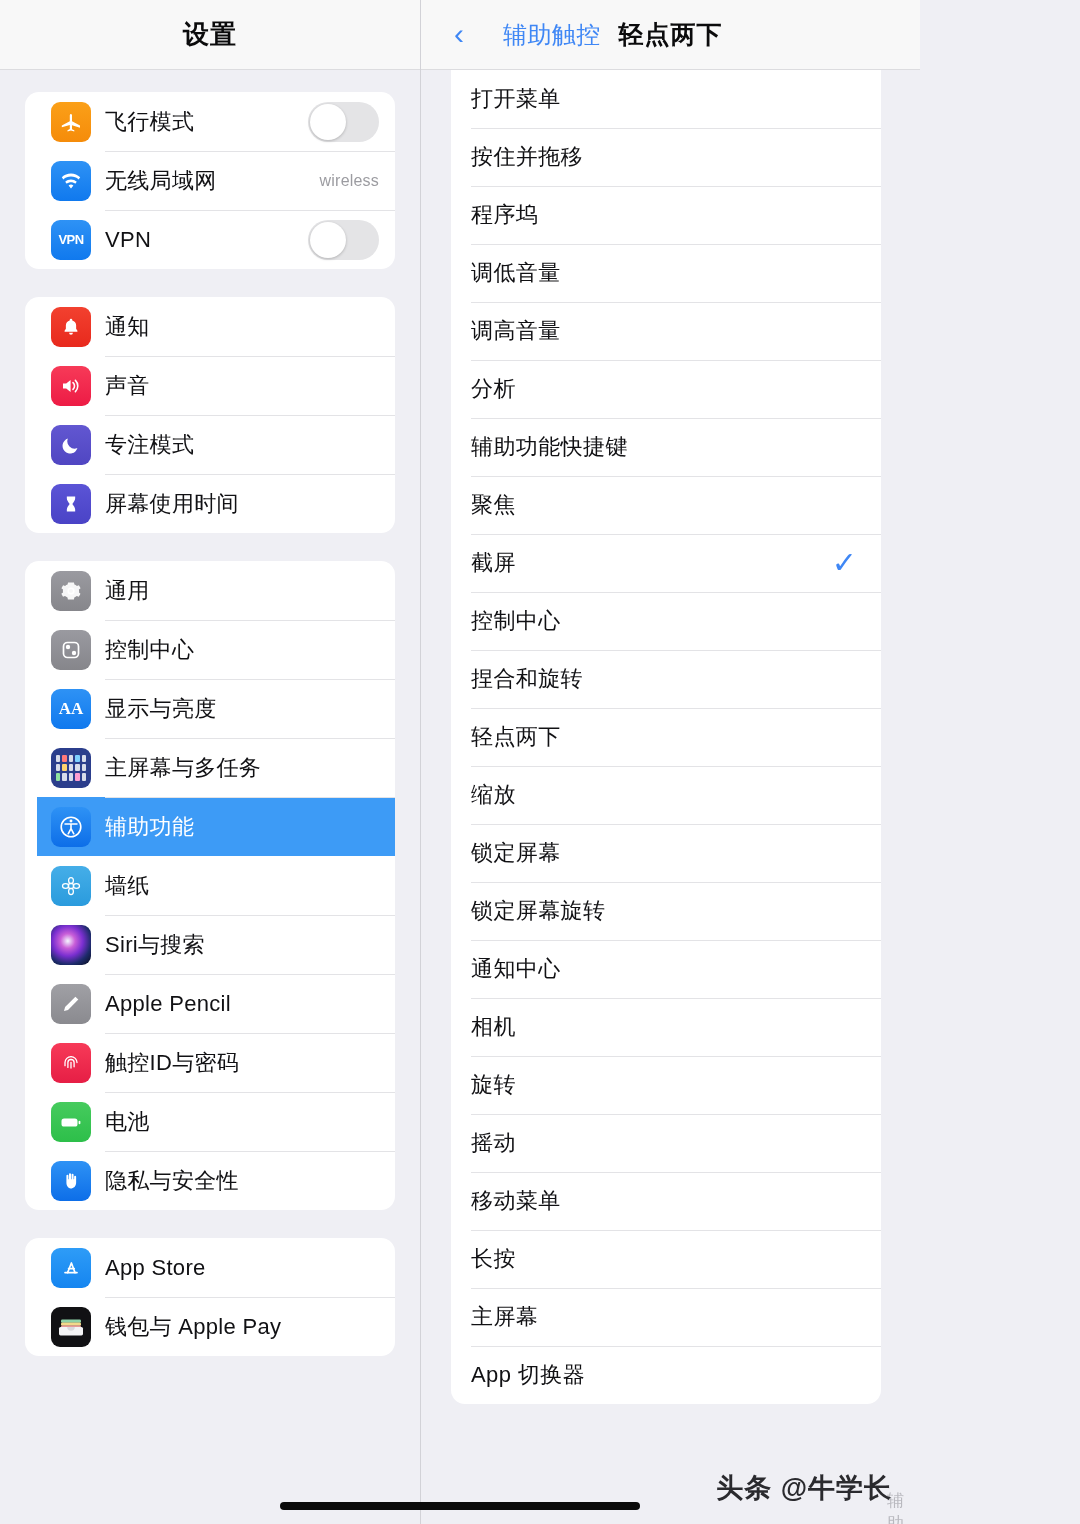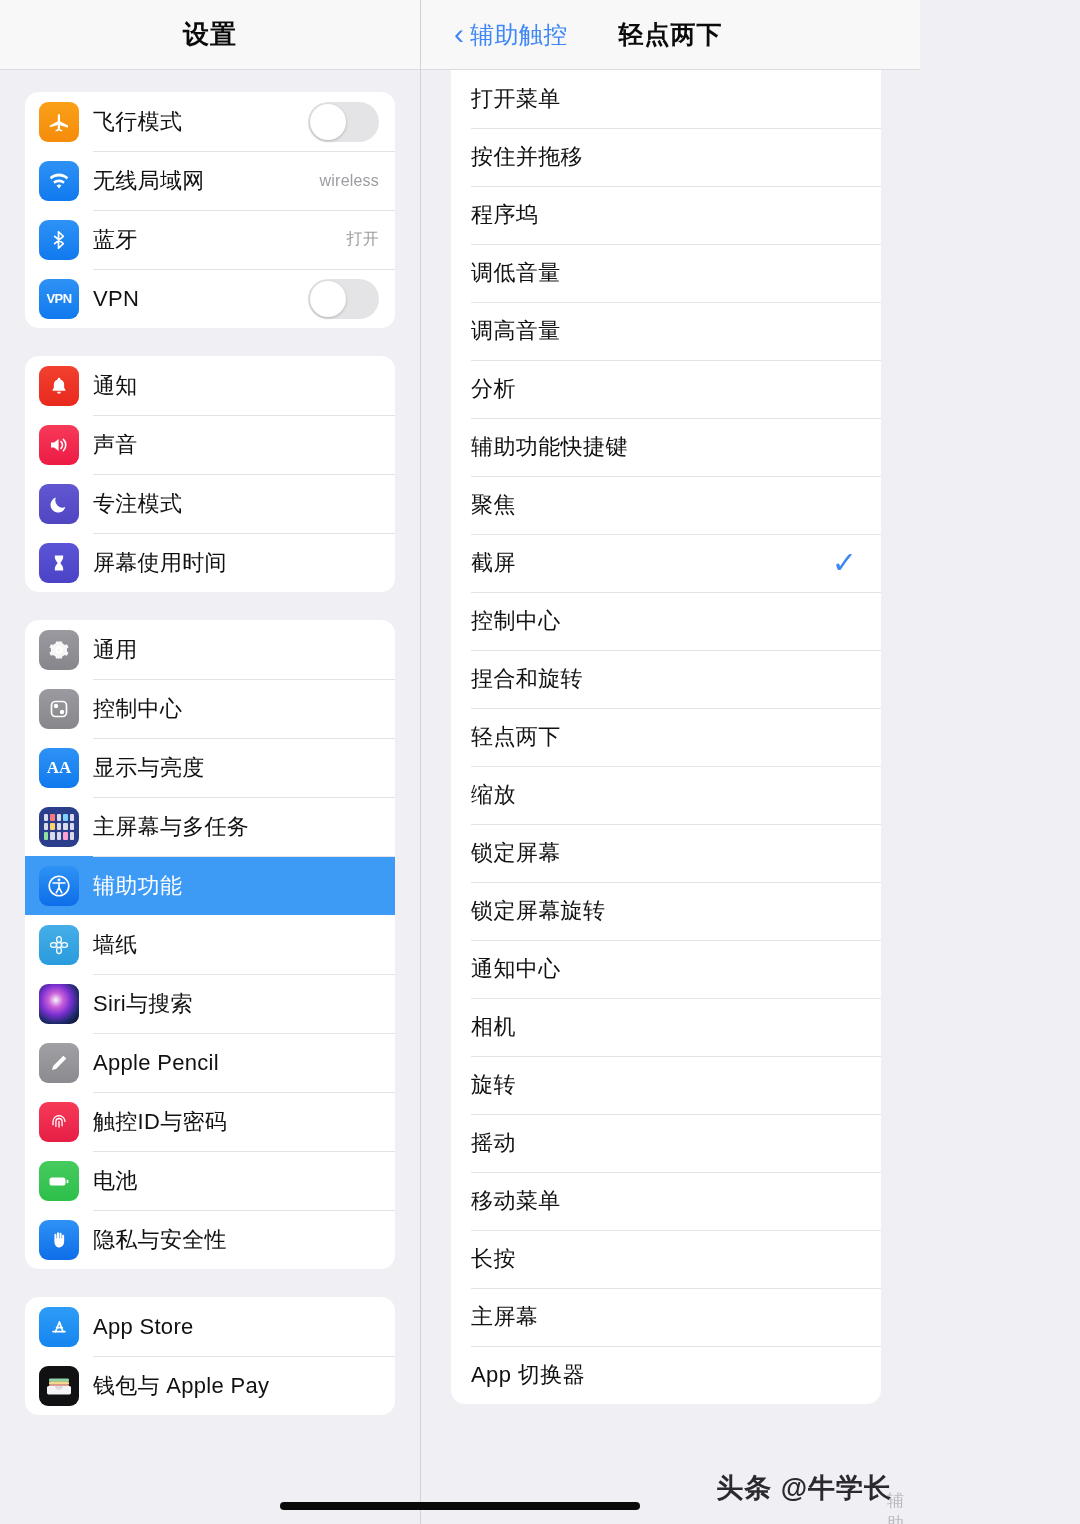--- a/index.html
+++ b/index.html
@@ -44,20 +44,21 @@
   .sidebar-scroll {
     flex: 1;
     overflow: hidden;
     padding: 22px 25px 0 25px;
   }
   .card {
     background: #FFFFFF;
     border-radius: 14px;
     overflow: hidden;
     margin-bottom: 28px;
+    padding-left: 12px;
   }
   .row {
     display: flex;
     align-items: center;
     height: 59px;
     padding: 0 16px 0 14px;
     position: relative;
   }
   .row + .row::before {
     content: "";
@@ -175,20 +176,21 @@
     color: #3F87F5;
     font-weight: 500;
     line-height: 1;
     margin-right: 6px;
     margin-top: -2px;
   }
   .back-label {
     font-size: 24px;
     color: #3F87F5;
     letter-spacing: 0.4px;
+    margin-left: 33px;
   }
   .detail-title {
     position: absolute;
     left: 0; right: 0;
     text-align: center;
     font-size: 25px;
     font-weight: bold;
     color: #0B0B0C;
     letter-spacing: 1px;
     pointer-events: none;
@@ -288,29 +290,20 @@
         <div class="row">
           <div class="row-icon ic-wifi">
             <svg width="24" height="24" viewBox="0 0 24 24" fill="#fff">
                 <path d="M12 19.6l2.4-3.1a3.9 3.9 0 00-4.8 0zM12 13.3c1.6 0 3.1.55 4.2 1.5l1.6-2.1A9.3 9.3 0 0012 10.6c-2.2 0-4.3.8-5.8 2.1l1.6 2.1c1.1-.95 2.6-1.5 4.2-1.5zM12 7.6c2.9 0 5.6 1.05 7.6 2.8l1.6-2.1A14.2 14.2 0 0012 4.6c-3.5 0-6.7 1.3-9.2 3.7l1.6 2.1C6.4 8.65 9.1 7.6 12 7.6z"></path>
               </svg>
           </div>
           <div class="row-label">无线局域网</div>
           <div class="row-value">wireless</div>
         </div>
         <div class="row">
-          <div class="row-icon ic-bt">
-            <svg width="22" height="22" viewBox="0 0 24 24" fill="none" stroke="#fff" stroke-width="1.9" stroke-linejoin="round" stroke-linecap="round">
-                <path d="M11.5 3v18l5.2-5.1L7.3 8.1M7.3 15.9l9.4-7.8L11.5 3"></path>
-              </svg>
-          </div>
-          <div class="row-label">蓝牙</div>
-          <div class="row-value">打开</div>
-        </div>
-        <div class="row">
           <div class="row-icon ic-vpn">
             <span class="glyph-sm">VPN</span>
           </div>
           <div class="row-label">VPN</div>
           <div class="toggle">
               <div class="knob"></div>
             </div>
         </div>
       </div>
 

